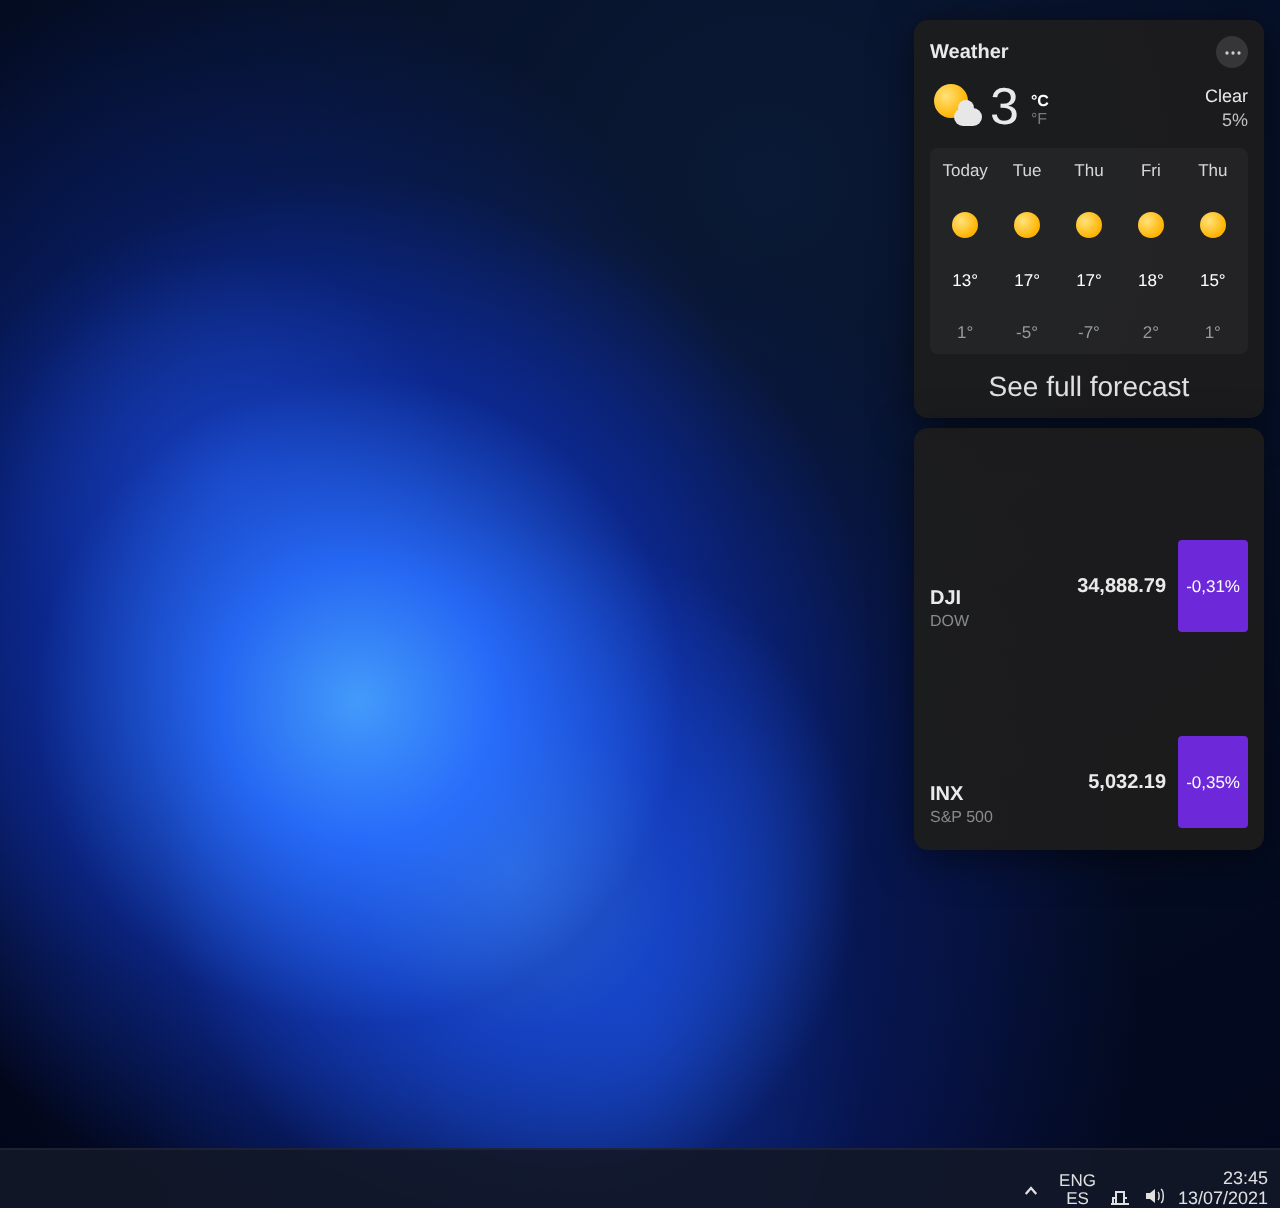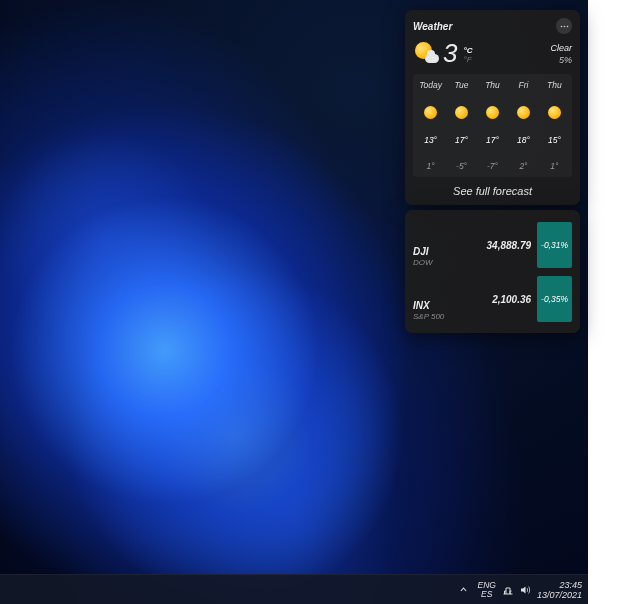--- a/index.html
+++ b/index.html
@@ -1,29 +1,28 @@
 <!DOCTYPE html>
 <html><head>
 <meta charset="utf-8">
 <style>
   * { box-sizing: border-box; margin: 0; padding: 0; font-family: "Segoe UI", -apple-system, sans-serif; }
   html, body { width: 640px; height: 604px; overflow: hidden; }
 
   
   .desktop {
     position: relative;
-    width: 588px;
+    width: 640px;
     height: 604px;
     background:
       radial-gradient(circle at 28% 58%, rgba(70,160,255,0.95) 0%, rgba(40,110,255,0.9) 12%, rgba(15,50,180,0.55) 28%, rgba(4,15,60,0) 45%),
       radial-gradient(circle at 40% 72%, rgba(90,180,255,0.85) 0%, rgba(30,90,230,0.75) 14%, rgba(6,24,90,0.3) 30%, rgba(4,15,60,0) 48%),
       radial-gradient(circle at 18% 40%, rgba(40,100,255,0.7) 0%, rgba(10,40,150,0.5) 18%, rgba(4,15,60,0) 40%),
       radial-gradient(ellipse at 50% 85%, rgba(25,70,220,0.7) 0%, rgba(10,30,120,0.5) 25%, rgba(3,10,40,0) 55%),
       radial-gradient(circle at 60% 15%, #0a1935 0%, #040c22 60%, #02061a 100%);
-    font-style: italic;
   }
 
   .widgets {
     position: absolute;
     right: 8px;
     top: 10px;
     width: 175px;
     display: flex;
     flex-direction: column;
     gap: 5px;
@@ -93,55 +92,55 @@
     border-radius:4px;
     padding:6px 4px;
     margin-bottom:6px;
   }
   .fday { display:flex; flex-direction:column; align-items:center; width:18%; font-size:8.5px; gap:16px; }
   .fday .dname { color:#d7d7d7; }
   .fday .sun-small { width:13px; height:13px; border-radius:50%; background: radial-gradient(circle at 35% 35%, #ffe27a, #ffb300 70%); }
   .fday .hi { color:#fff; }
   .fday .lo { color:#9a9a9a; }
 
-  .see-full { text-align:center; font-size:11px; color:#e0e0e0; cursor:pointer; padding:2px 0 1px; }
+  .see-full { text-align:center; font-size:14px; color:#e0e0e0; cursor:pointer; padding:2px 0 1px; }
 
   
   .market-row {
     display:flex;
     align-items:flex-end;
     justify-content:space-between;
     padding:4px 0;
   }
   .m-left { line-height:11px; }
   .m-symbol { font-size:10px; font-weight:600; }
   .m-name { font-size:8px; color:#8a8a8a; }
   .m-price { font-size:10px; font-weight:600; }
   .m-change {
     font-size:8.5px;
-    background:#0f766e;
+    background:#6d28d9;
     color:#fff;
     padding:18px 4px;
     border-radius:2px;
     min-width:33px;
     text-align:center;
     margin-left:6px;
   }
-  .m-right { display:flex; align-items:center; }
+  .m-right { display:flex; align-items:center;margin-top:44px; }
 
   
   .taskbar {
     position:absolute;
     left:0; right:0; bottom:0;
     height:30px;
     background: rgba(18,24,40,0.92);
     border-top: 1px solid rgba(255,255,255,0.05);
     display:flex;
     justify-content:flex-end;
-    align-items:center;
+    align-items:flex-end;
     padding-right:6px;
     color:#e0e0e0;
     font-size:9px;
     gap:6px;
   }
   .tray-chevron { cursor:pointer; padding:4px; }
   .lang { line-height:9px; text-align:center; cursor:pointer; font-size:8.5px; }
   .tray-icons { display:flex; align-items:center; gap:5px; }
   .tray-icons span { cursor:pointer; display:flex; align-items:center; }
   .clock { line-height:10px; text-align:right; cursor:pointer; font-size:9px; }
@@ -232,21 +231,21 @@
           <div class="m-change">-0,31%</div>
         </div>
       </div>
 
       <div class="market-row">
         <div class="m-left">
           <div class="m-symbol">INX</div>
           <div class="m-name">S&amp;P 500</div>
         </div>
         <div class="m-right">
-          <div class="m-price">2,100.36</div>
+          <div class="m-price">5,032.19</div>
           <div class="m-change">-0,35%</div>
         </div>
       </div>
     </div>
 
   </div>
 
   <div class="taskbar">
     <span class="tray-chevron">
       <svg width="9" height="9" viewBox="0 0 24 24">

